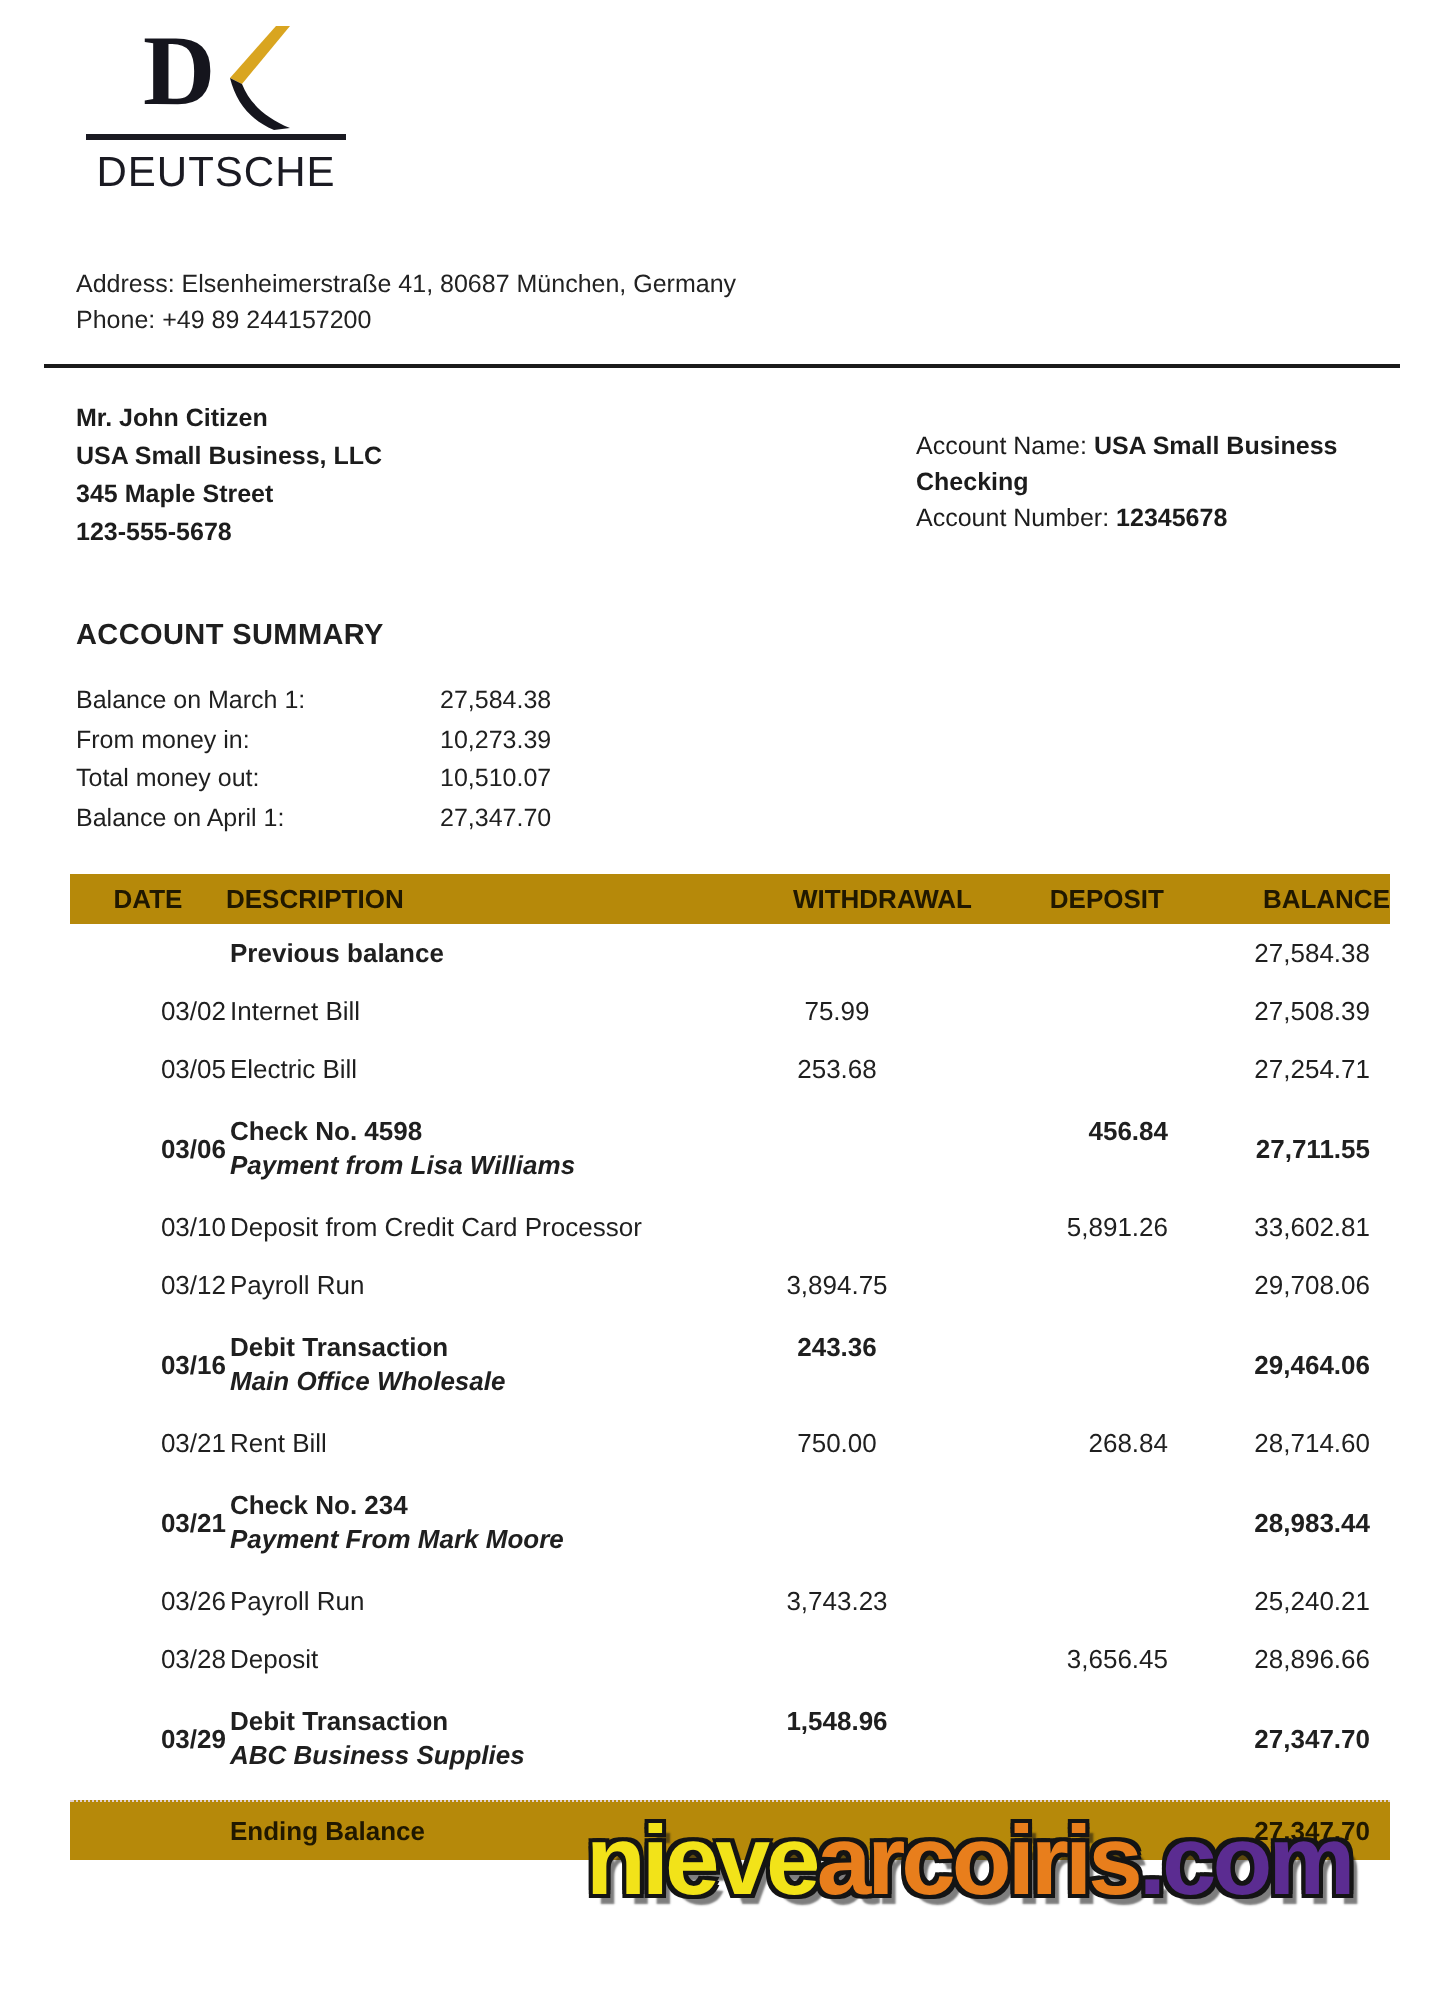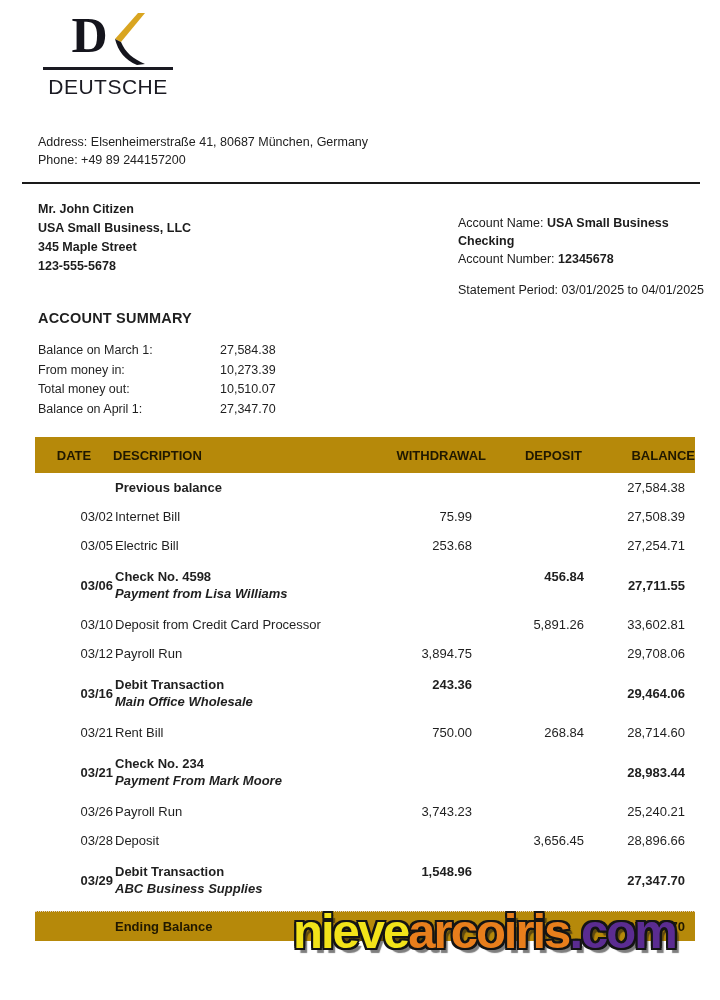--- a/index.html
+++ b/index.html
@@ -33,31 +33,31 @@
   .acct .period{margin-top:13px;}
 
   
   .summary-title{position:absolute;left:38px;top:310px;font-size:14.5px;font-weight:700;letter-spacing:.2px;}
   .summary{position:absolute;left:38px;top:341px;font-size:12.5px;line-height:19.5px;}
   .summary .srow{display:grid;grid-template-columns:182px auto;}
 
   
   .ttable{position:absolute;left:35px;top:437px;width:660px;font-size:13px;}
   .grid{display:grid;grid-template-columns:78px 252px 125px 110px 95px;}
-  .t-head{background:var(--gold);height:36px;align-items:center;font-weight:700;font-size:13px;color:#201800;}
+  .t-head{background:var(--gold);height:25px;align-items:center;font-weight:700;font-size:13px;color:#201800;}
   .t-head .h-date{text-align:center;}
   .t-head .h-with{text-align:right;padding-right:4px;}
   .t-head .h-dep{text-align:right;padding-right:18px;}
   .t-head .h-bal{text-align:right;}
   .t-row{align-items:center;min-height:29px;padding:2px 0;}
   .t-row.two{min-height:50px;font-weight:bold;}
   .cdate{text-align:right;}
   .cdesc{padding-left:2px;line-height:17px;}
   .cdesc .d2{font-style:italic;}
-  .cw{text-align:right;padding-right:18px;}
+  .cw{text-align:center;padding-right:18px;}
   .cd{text-align:right;padding-right:16px;}
   .cb{text-align:right;padding-right:10px;}
   .t-row.two .cw,.t-row.two .cd{align-self:start;padding-top:7px;}
   .t-row.bold .d1{font-weight:700;}
   .t-foot{background:var(--gold);height:30px;align-items:center;margin-top:6px;border-top:1px dotted #e0cfcf;color:#201800;}
   .t-foot .cdesc{font-weight:700;}
   .t-foot .cb{font-weight:700;}
 
   
   .watermark{
@@ -99,21 +99,20 @@
   <div class="customer">
       <div>Mr. John Citizen</div>
       <div>USA Small Business, LLC</div>
       <div>345 Maple Street</div>
       <div>123-555-5678</div>
     </div>
 
   <div class="acct">
     <div><span>Account Name: </span><span class="val">USA Small Business Checking</span></div>
     <div><span>Account Number: </span><span class="val">12345678</span></div>
-    <div class="period"><span>Statement Period: </span><span>03/01/2025 to 04/01/2025</span></div>
   </div>
 
   <div class="summary-title">ACCOUNT SUMMARY</div>
   <div class="summary">
       <div class="srow">
     <span>Balance on March 1:</span>
     <span>27,584.38</span>
   </div>
       <div class="srow">
     <span>From money in:</span>

